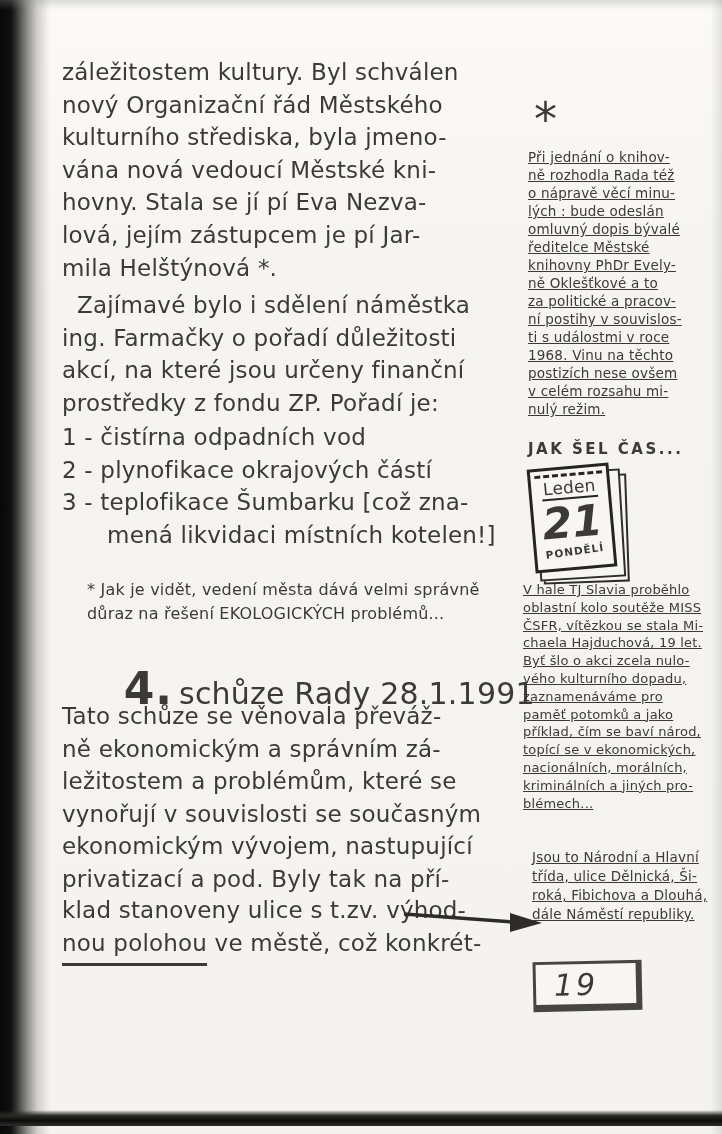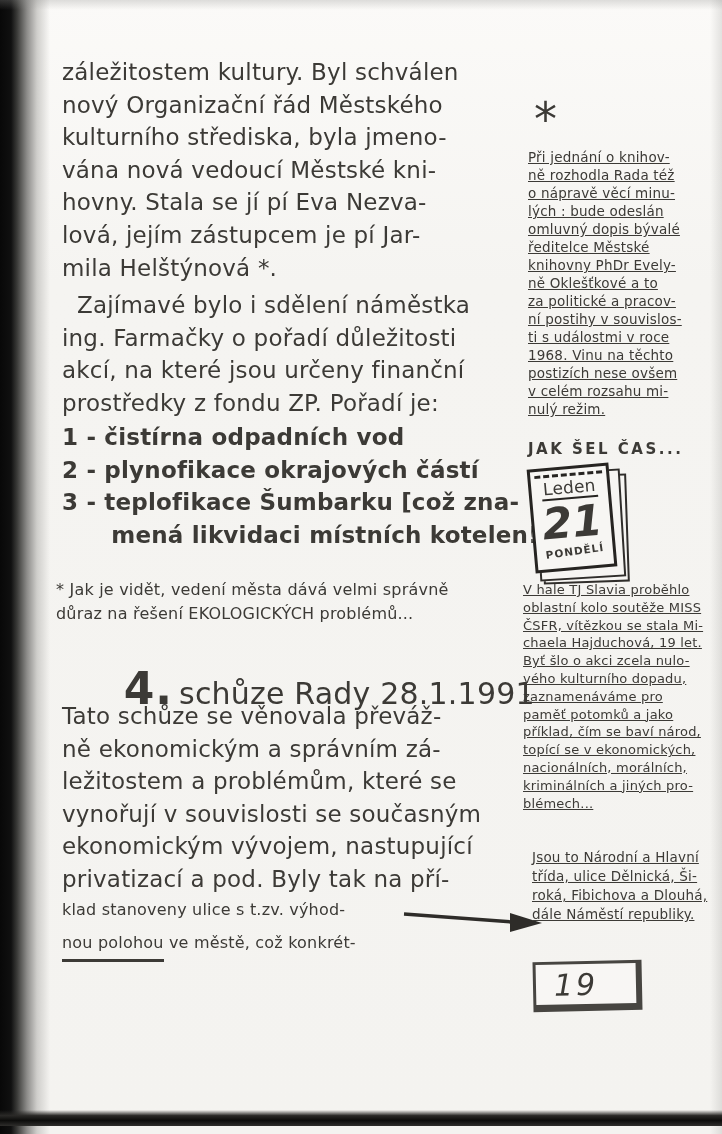--- a/index.html
+++ b/index.html
@@ -13,27 +13,27 @@
     background:linear-gradient(90deg,#080808 0px,#101010 11px,#3a3a38 17px,#8d8c8a 27px,#cfcecb 37px,rgba(244,243,240,0) 50px);}
   .edge-top{position:absolute;left:0;top:0;right:0;height:10px;
     background:linear-gradient(180deg,rgba(150,150,148,.30),rgba(150,150,148,0));}
   .edge-right{position:absolute;right:0;top:0;bottom:0;width:12px;
     background:linear-gradient(270deg,rgba(140,140,138,.22),rgba(140,140,138,0));}
   .edge-bottom{position:absolute;left:0;top:1110px;right:0;height:16px;
     background:linear-gradient(180deg,rgba(30,30,30,0) 0%,#2a2927 35%,#0c0c0b 65%,#2e2d2b 100%);}
 
   .blk{position:absolute;white-space:pre;}
   .main-size .hw-line{font-size:23px;line-height:32.6px;}
-  .blk.footnote .hw-line{font-size:16px;line-height:24px;}
+  .blk.footnote .hw-line{font-size:16px;line-height:24px;margin-left:31px;}
 
   .heading{position:absolute;left:92px;top:644px;white-space:pre;}
   .h-num{font-size:44px;font-weight:bold;letter-spacing:1px;}
   .h-text{font-size:30px;margin-left:6px;}
 
-  .ul-row{position:absolute;left:62px;font-size:16px;line-height:32.6px;white-space:pre;}
+  .ul-row{position:absolute;left:62px;font-size:23px;line-height:32.6px;white-space:pre;}
   .u{border-bottom:3px solid #3c3a36;padding-bottom:7px;}
   .arrow-svg{position:absolute;left:400px;top:902px;}
 
   
   .m-asterisk{position:absolute;left:534px;top:96px;font-size:46px;line-height:46px;}
   .m-note{position:absolute;white-space:pre;text-decoration:underline;}
   .m-note .hw-line{font-size:13.5px;line-height:18px;}
   .m-note.n2 .hw-line{font-size:13px;line-height:17.8px;}
   .m-note.n3 .hw-line{line-height:19px;}
   .m-title{position:absolute;left:528px;top:440px;font-size:15px;font-weight:bold;letter-spacing:2.5px;}
@@ -62,21 +62,21 @@
 <div class="page">
 
   <div class="edge-left"></div>
   <div class="edge-top"></div>
   <div class="edge-right"></div>
   <div class="edge-bottom"></div>
 
   <div>
     <div class="blk main-size" style="left:62px;top:56px;"><div class="hw-line">záležitostem kultury. Byl schválen</div><div class="hw-line">nový Organizační řád Městského</div><div class="hw-line">kulturního střediska, byla jmeno-</div><div class="hw-line">vána nová vedoucí Městské kni-</div><div class="hw-line">hovny. Stala se jí pí Eva Nezva-</div><div class="hw-line">lová, jejím zástupcem je pí Jar-</div><div class="hw-line">mila Helštýnová *.</div></div>
     <div class="blk main-size" style="left:62px;top:289px;"><div class="hw-line">  Zajímavé bylo i sdělení náměstka</div><div class="hw-line">ing. Farmačky o pořadí důležitosti</div><div class="hw-line">akcí, na které jsou určeny finanční</div><div class="hw-line">prostředky z fondu ZP. Pořadí je:</div></div>
-    <div class="blk main-size" style="left:62px;top:421px;font-weight:bold;"><div class="hw-line">1 - čistírna odpadních vod</div><div class="hw-line">2 - plynofikace okrajových částí</div><div class="hw-line">3 - teplofikace Šumbarku [což zna-</div><div class="hw-line">      mená likvidaci místních kotelen!]</div></div>
+    <div class="blk main-size" style="left:62px;top:421px;"><div class="hw-line">1 - čistírna odpadních vod</div><div class="hw-line">2 - plynofikace okrajových částí</div><div class="hw-line">3 - teplofikace Šumbarku [což zna-</div><div class="hw-line">      mená likvidaci místních kotelen!]</div></div>
     <div class="blk footnote" style="left:56px;top:578px;"><div class="hw-line">* Jak je vidět, vedení města dává velmi správně</div><div class="hw-line">důraz na řešení EKOLOGICKÝCH problémů...</div></div>
 
     <div class="heading">
       <span class="h-num">4.</span><span class="h-text">schůze Rady 28.1.1991</span>
     </div>
 
     <div class="blk main-size" style="left:62px;top:700px;"><div class="hw-line">Tato schůze se věnovala převáž-</div><div class="hw-line">ně ekonomickým a správním zá-</div><div class="hw-line">ležitostem a problémům, které se</div><div class="hw-line">vynořují v souvislosti se současným</div><div class="hw-line">ekonomickým vývojem, nastupující</div><div class="hw-line">privatizací a pod. Byly tak na pří-</div></div>
 
     <div class="ul-row" style="top:894px;"><span>klad stanoveny ulice s t.zv. </span><span>výhod-</span></div>
     <div class="ul-row" style="top:927px;"><span class="u">nou polohou</span><span> ve městě, což konkrét-</span></div>

